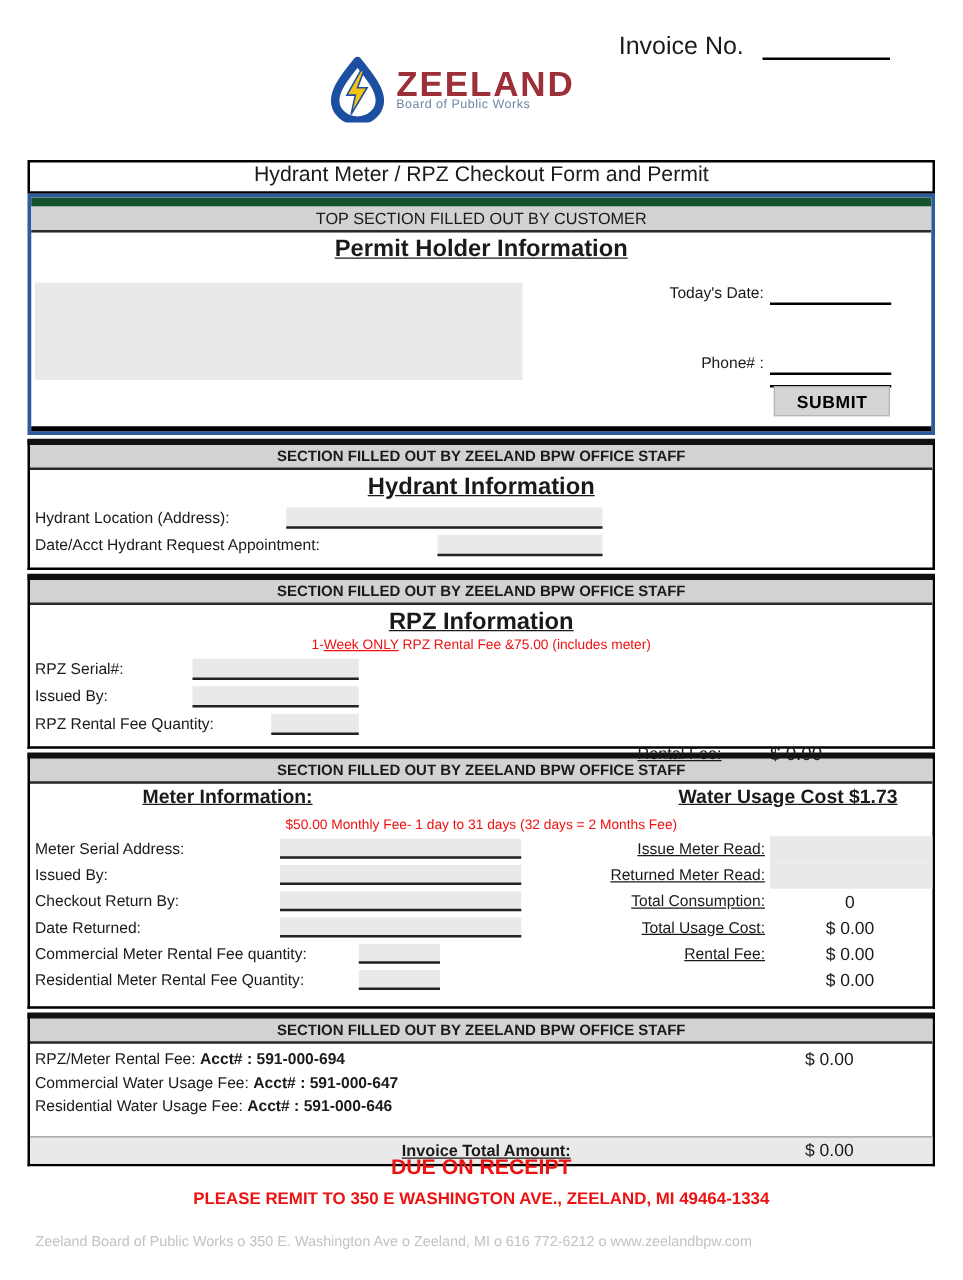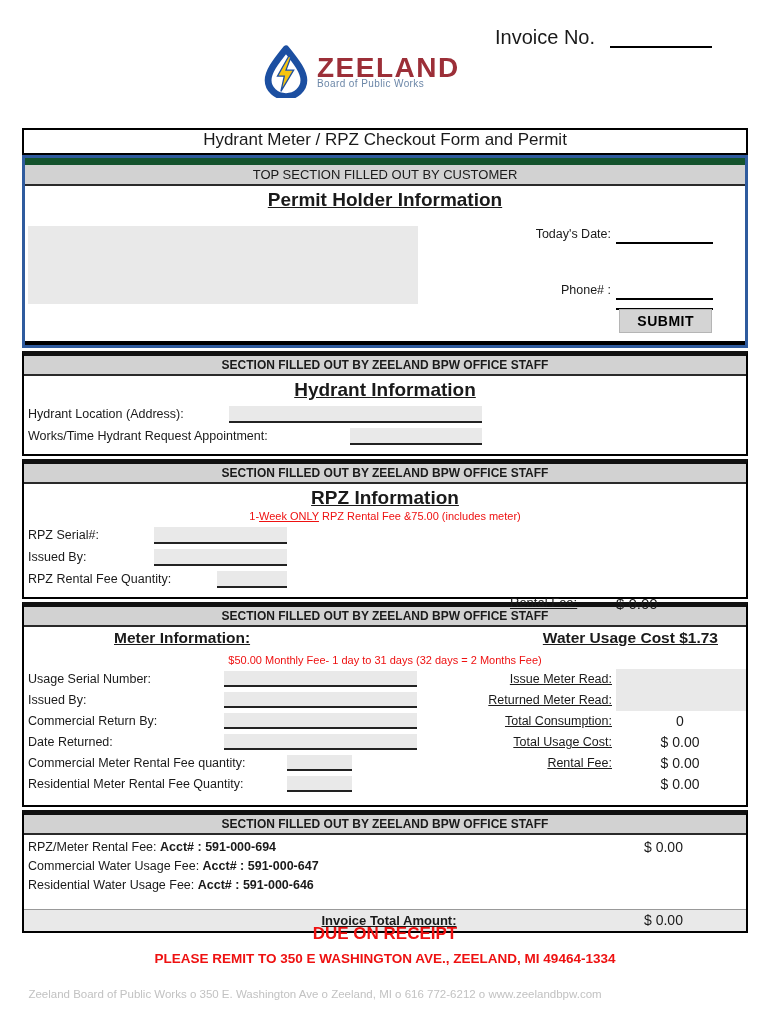--- a/index.html
+++ b/index.html
@@ -140,21 +140,21 @@
 
   <div class="staff-box">
     <div class="banner staff">SECTION FILLED OUT BY ZEELAND BPW OFFICE STAFF</div>
     <div class="section-heading">Hydrant Information</div>
     <div style="padding:3px 0 6px;">
       <div class="frow hyd-r1">
         <span class="lbl">Hydrant Location (Address):</span>
         <span class="input"></span>
       </div>
       <div class="frow hyd-r2">
-        <span class="lbl">Works/Time Hydrant Request Appointment:</span>
+        <span class="lbl">Date/Acct Hydrant Request Appointment:</span>
         <span class="input"></span>
       </div>
     </div>
   </div>
 
   <div class="staff-box">
     <div class="banner staff">SECTION FILLED OUT BY ZEELAND BPW OFFICE STAFF</div>
     <div class="section-heading">RPZ Information</div>
     <div class="red-note"><span>1-</span><span class="u">Week ONLY</span><span> RPZ Rental Fee &amp;75.00 (includes meter)</span></div>
     <div class="rpz-rows">
@@ -179,33 +179,33 @@
 
   <div class="staff-box">
     <div class="banner staff">SECTION FILLED OUT BY ZEELAND BPW OFFICE STAFF</div>
     <div class="meter-headrow">
       <span class="mh-left">Meter Information:</span>
       <span class="mh-right">Water Usage Cost $1.73</span>
     </div>
     <div class="red-note">$50.00 Monthly Fee- 1 day to 31 days (32 days = 2 Months Fee)</div>
     <div style="padding-bottom:10px;">
       <div class="mrow m-serial">
-        <span class="lbl">Usage Serial Number:</span>
+        <span class="lbl">Meter Serial Address:</span>
         <span class="input"></span>
         <span class="rlbl">Issue Meter Read:</span>
         <span class="rbox"></span>
       </div>
       <div class="mrow m-issued">
         <span class="lbl">Issued By:</span>
         <span class="input"></span>
         <span class="rlbl">Returned Meter Read:</span>
         <span class="rbox"></span>
       </div>
       <div class="mrow m-insp">
-        <span class="lbl">Commercial Return By:</span>
+        <span class="lbl">Checkout Return By:</span>
         <span class="input"></span>
         <span class="rlbl">Total Consumption:</span>
         <span class="rval">0</span>
       </div>
       <div class="mrow m-date">
         <span class="lbl">Date Returned:</span>
         <span class="input"></span>
         <span class="rlbl">Total Usage Cost:</span>
         <span class="rval">$ 0.00</span>
       </div>

